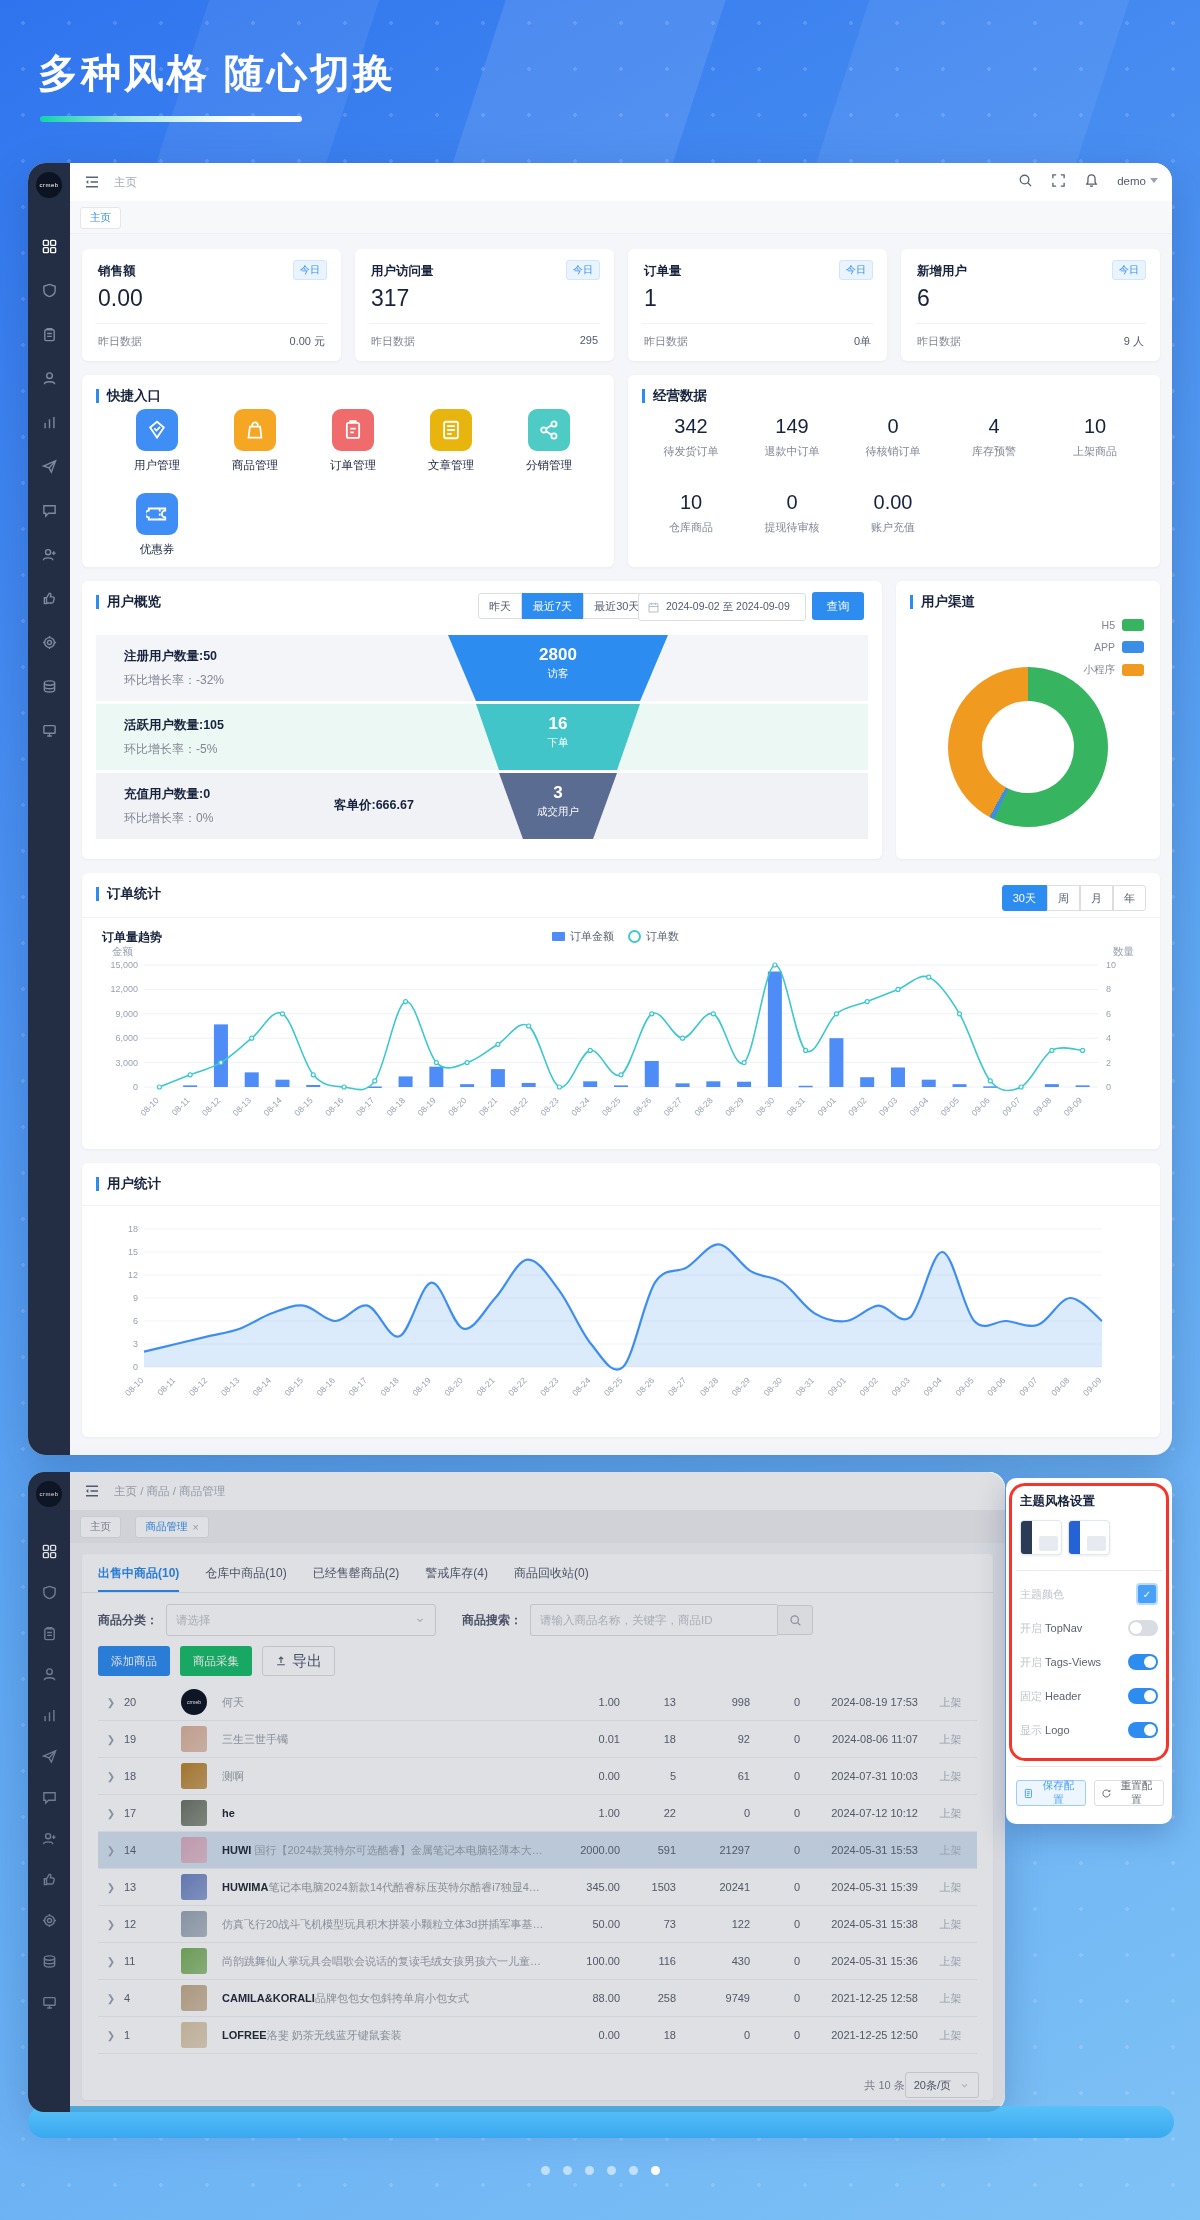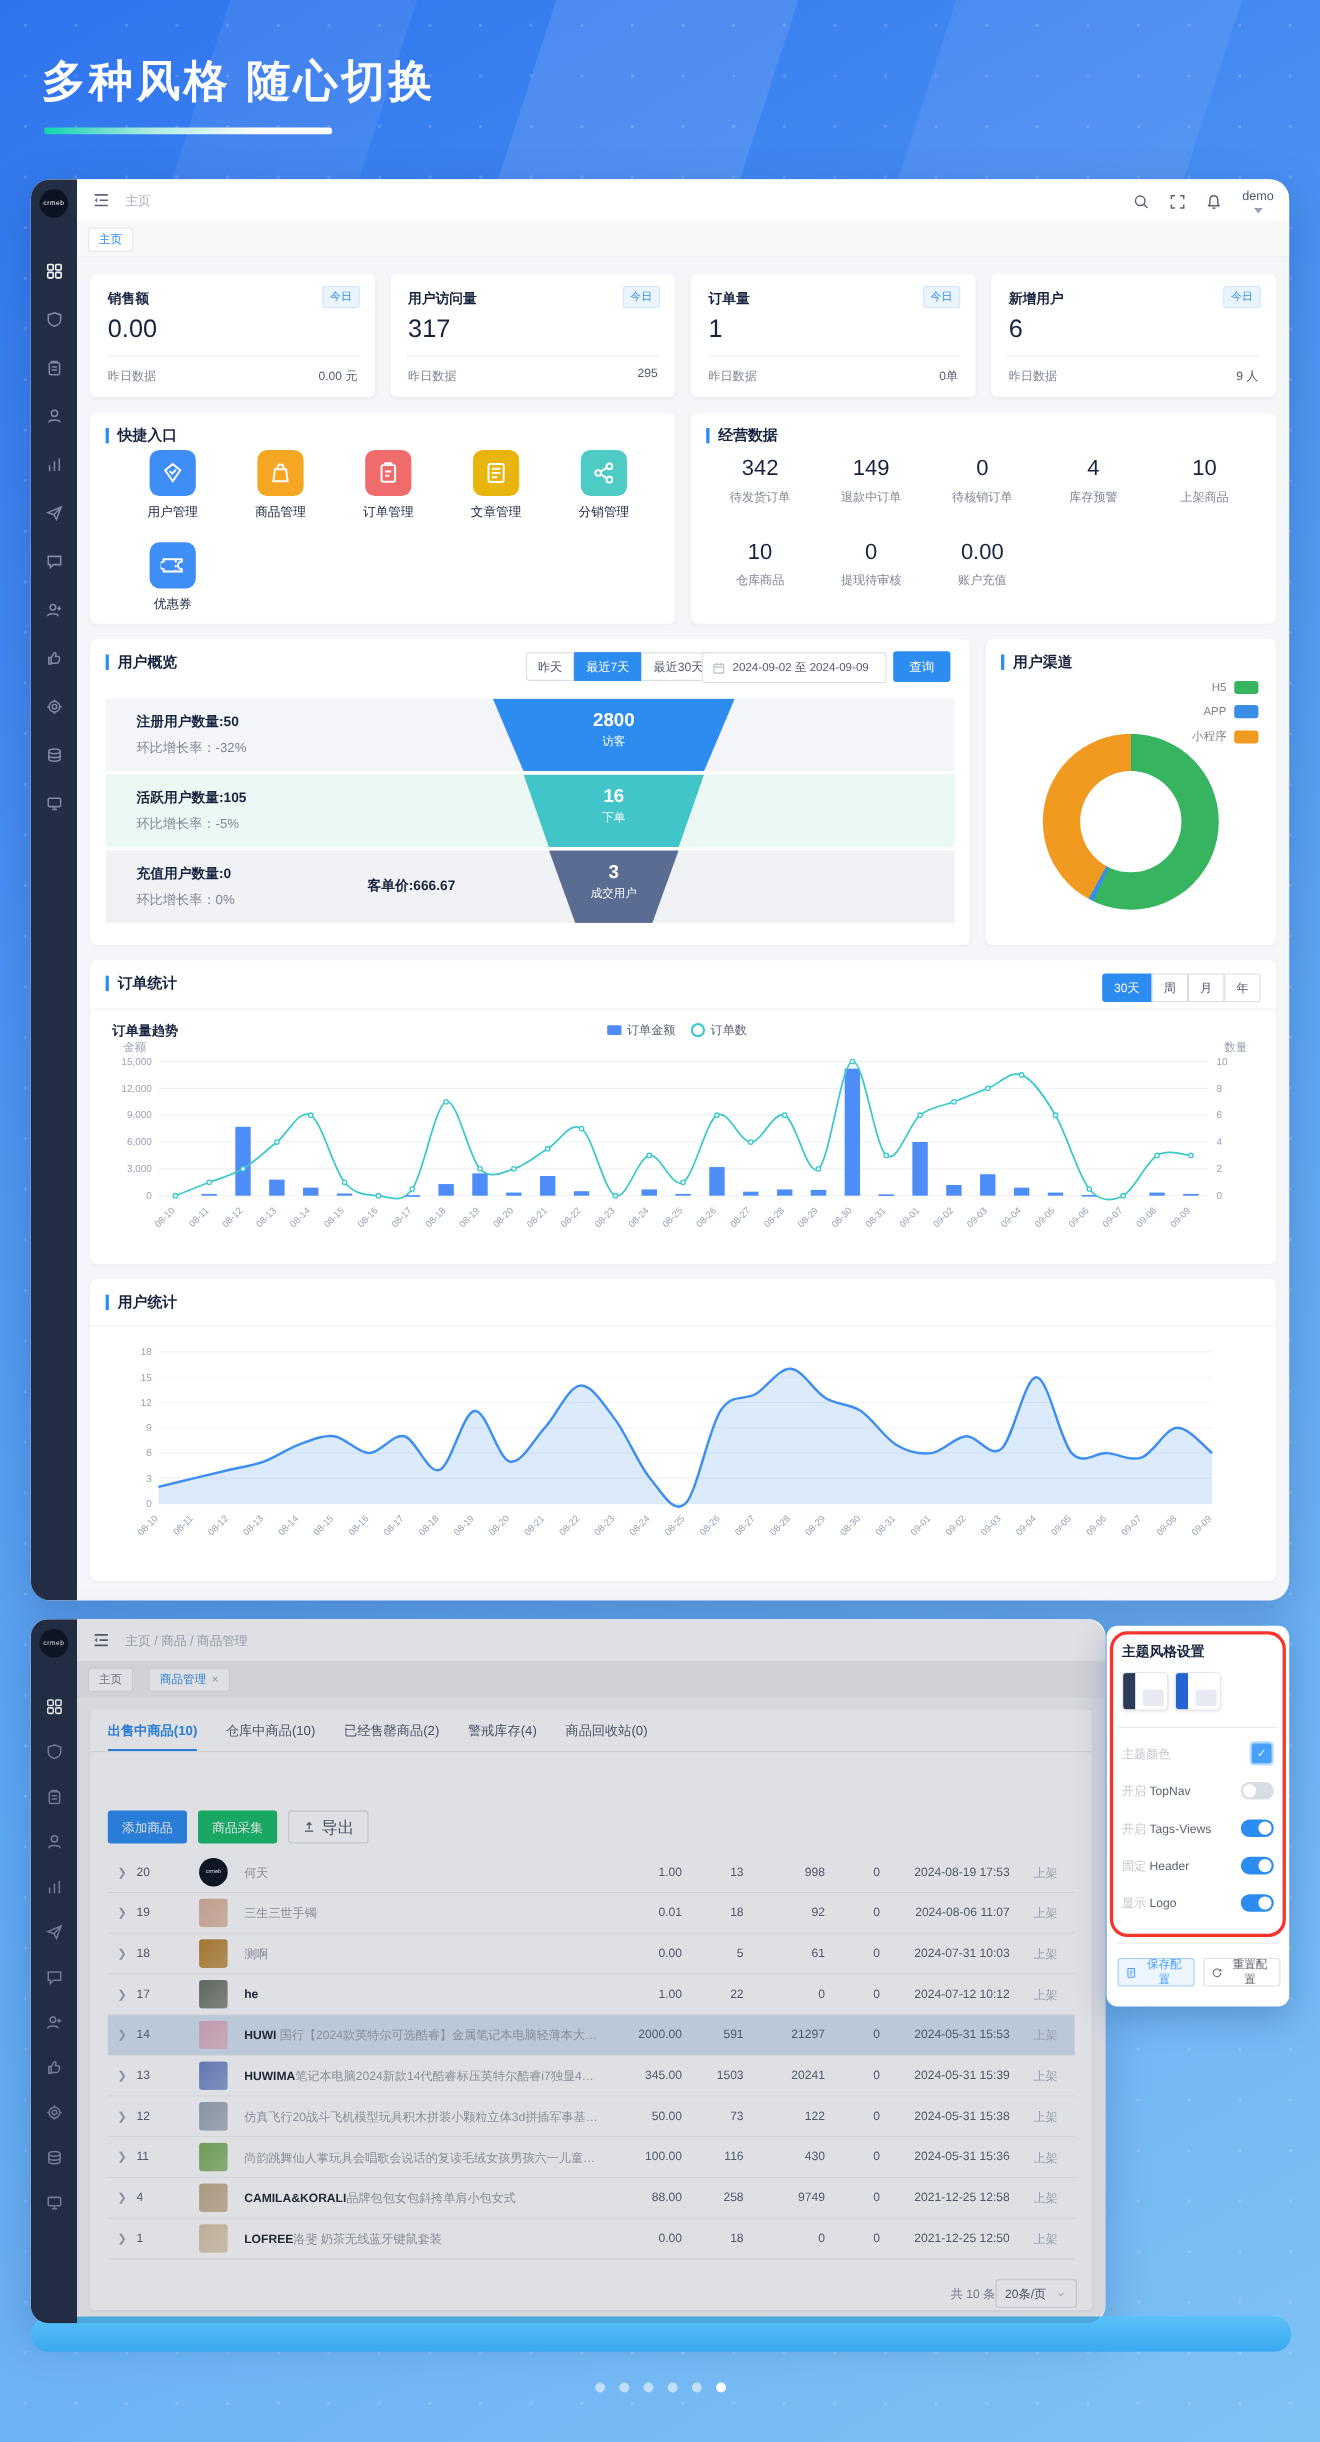--- a/index.html
+++ b/index.html
@@ -23,21 +23,21 @@
   .logo-circle{position:absolute;left:8px;top:9px;width:26px;height:26px;border-radius:50%;background:#0c1322;
         color:#fff;font-size:6px;display:flex;align-items:center;justify-content:center;letter-spacing:.5px;}
   .side-icons{position:absolute;left:0;right:0;display:flex;flex-direction:column;align-items:center;}
   .side-ic{width:15px;height:15px;color:#7e89a0;margin-bottom:0;}
   .side-ic.active{color:#ffffff;}
   .topbar{position:absolute;left:42px;right:0;top:0;height:38px;background:#fff;border-bottom:1px solid #edeff3;z-index:2;}
   .crumb{position:absolute;left:44px;top:12px;font-size:11.5px;color:#a7aebc;}
   .collapse{position:absolute;left:14px;top:11px;width:16px;height:16px;color:#5a6372;}
   .top-right{position:absolute;right:14px;top:10px;display:flex;align-items:center;gap:18px;color:#5a6372;}
   .top-right .tic{width:15px;height:15px;}
-  .userchip{font-size:11.5px;color:#515a6e;display:flex;align-items:center;gap:4px;flex-direction:column;}
+  .userchip{font-size:11.5px;color:#515a6e;display:flex;align-items:center;gap:4px;}
   .carets{width:0;height:0;border-left:4px solid transparent;border-right:4px solid transparent;border-top:5px solid #9aa3b2;}
   .tagsbar{position:absolute;left:42px;right:0;height:32px;background:#f7f8fa;border-bottom:1px solid #eceef2;z-index:2;}
   .tag{display:inline-flex;align-items:center;gap:5px;height:20px;margin:6px 0 0 10px;padding:0 9px;background:#fff;
        border:1px solid #e3e6ec;border-radius:3px;font-size:10.5px;color:#808695;}
   .tag.active{color:#2d8cf0;}
   .panel{position:absolute;background:#fff;border-radius:6px;box-shadow:0 1px 3px rgba(25,40,70,.05);}
   .ptitle{position:absolute;left:14px;top:14px;font-size:13.5px;font-weight:bold;color:#17233d;
           border-left:3px solid #2d8cf0;padding-left:8px;line-height:14px;}
   
   .stat-card{position:absolute;top:86px;height:112px;width:259px;background:#fff;border-radius:6px;box-shadow:0 1px 3px rgba(25,40,70,.05);}
@@ -773,20 +773,36 @@
 
     <div class="panel" style="left:54px;top:82px;width:911px;height:546px;border-radius:4px;">
       <div class="tabrow">
         <span class="tab active">出售中商品(10)</span>
         <span class="tab">仓库中商品(10)</span>
         <span class="tab">已经售罄商品(2)</span>
         <span class="tab">警戒库存(4)</span>
         <span class="tab">商品回收站(0)</span>
       </div>
 
+      <div style="position:absolute;left:16px;top:50px;display:flex;align-items:center;">
+        <span class="flabel">商品分类：</span>
+        <div class="fselect" style="width:250px;margin-left:8px;">
+          <span>请选择</span>
+          <svg class="ic" width="12" height="12" viewBox="0 0 16 16" fill="none" stroke="#c0c4cc" stroke-width="1.5">
+              <use href="#i-chevdn"></use>
+            </svg>
+        </div>
+        <span class="flabel" style="margin-left:26px;">商品搜索：</span>
+        <input class="finput" style="margin-left: 8px;" placeholder="请输入商品名称，关键字，商品ID">
+        <div class="fsearchbtn">
+          <svg class="ic" width="13" height="13" viewBox="0 0 16 16" fill="none" stroke="currentColor" stroke-width="1.5">
+              <use href="#i-search"></use>
+            </svg>
+        </div>
+      </div>
 
       <div style="position:absolute;left:16px;top:92px;display:flex;gap:10px;">
         <button class="abtn" style="background:#2d8cf0;">添加商品</button>
         <button class="abtn" style="background:#19be6b;">商品采集</button>
         <button class="ghostbtn">
           <svg class="ic" width="12" height="12" viewBox="0 0 16 16" fill="none" stroke="currentColor" stroke-width="1.5">
               <use href="#i-export"></use>
             </svg>
           <span>导出</span>
         </button>

